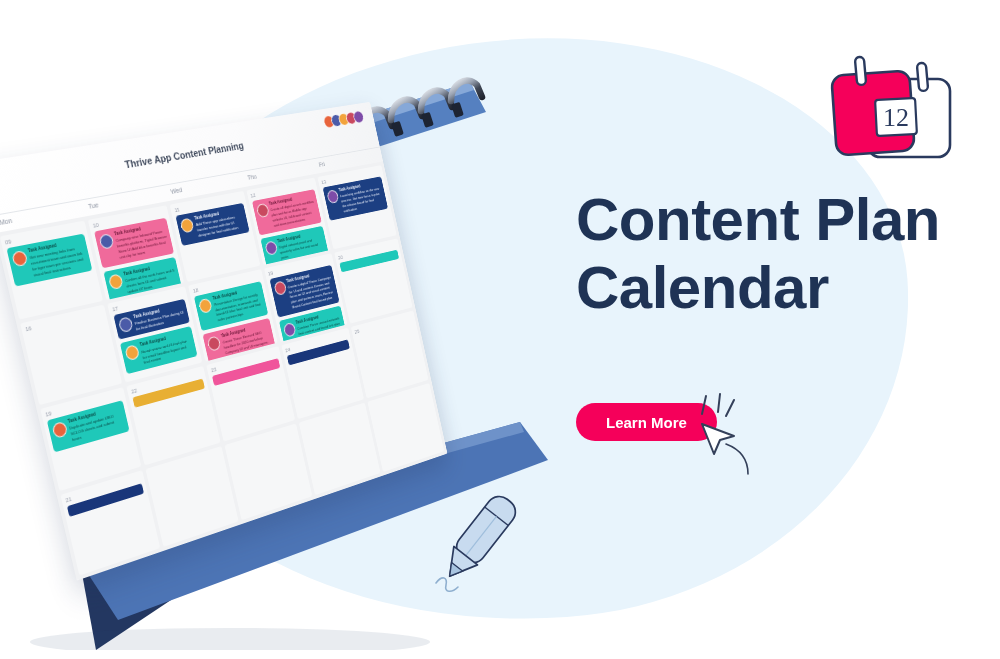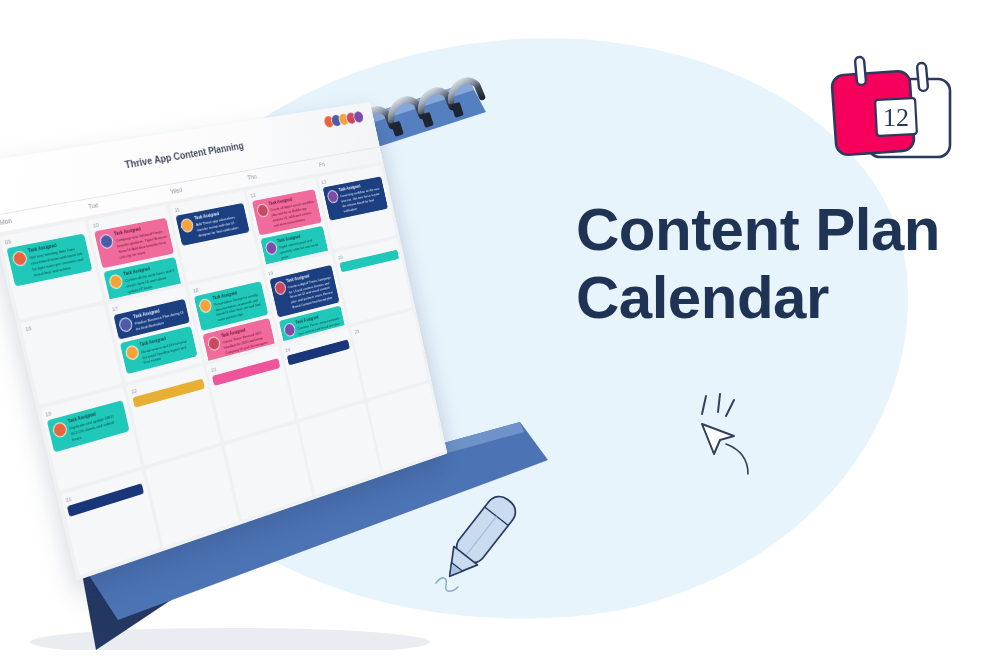--- a/index.html
+++ b/index.html
@@ -14,21 +14,21 @@
   
   .blob{
     position:absolute;
     left:120px;top:40px;width:790px;height:580px;
     background:#E8F4FC;
     border-radius:52% 48% 46% 54% / 50% 46% 54% 50%;
     transform:rotate(-4deg);
   }
 
   
-  .hero{position:absolute;left:576px;top:196px;width:400px;}
+  .hero{position:absolute;left:576px;top:186px;width:400px;}
   .hero-title{
     color:#1F3355;
     font-size:60px;
     font-weight:700;
     line-height:1.14;
     letter-spacing:-0.5px;
     margin:0;
     white-space:pre-line;
   }
   .cta{
@@ -389,20 +389,21 @@
 
       </div>
     </div>
   </div>
 
   <div class="hero">
     <h1 class="hero-title">Content Plan
 Calendar</h1>
   </div>
 
+  <button class="cta">Learn More</button>
 
   <svg class="click-doodle" viewBox="0 0 80 85">
     <g stroke="#34405A" stroke-width="2" fill="none" stroke-linecap="round">
       <line x1="16" y1="4" x2="12" y2="22"></line>
       <line x1="30" y1="2" x2="28" y2="20"></line>
       <line x1="44" y1="8" x2="36" y2="24"></line>
     </g>
     <path d="M12,32 L44,44 L30,48 L24,62 Z" fill="#FFFFFF" stroke="#34405A" stroke-width="2" stroke-linejoin="round"></path>
     <path d="M36,52 C52,58 58,68 58,82" stroke="#34405A" stroke-width="1.6" fill="none" stroke-linecap="round"></path>
   </svg>

